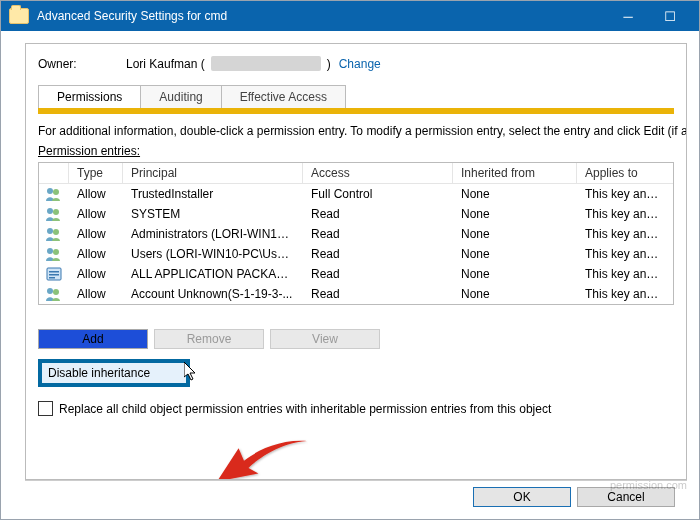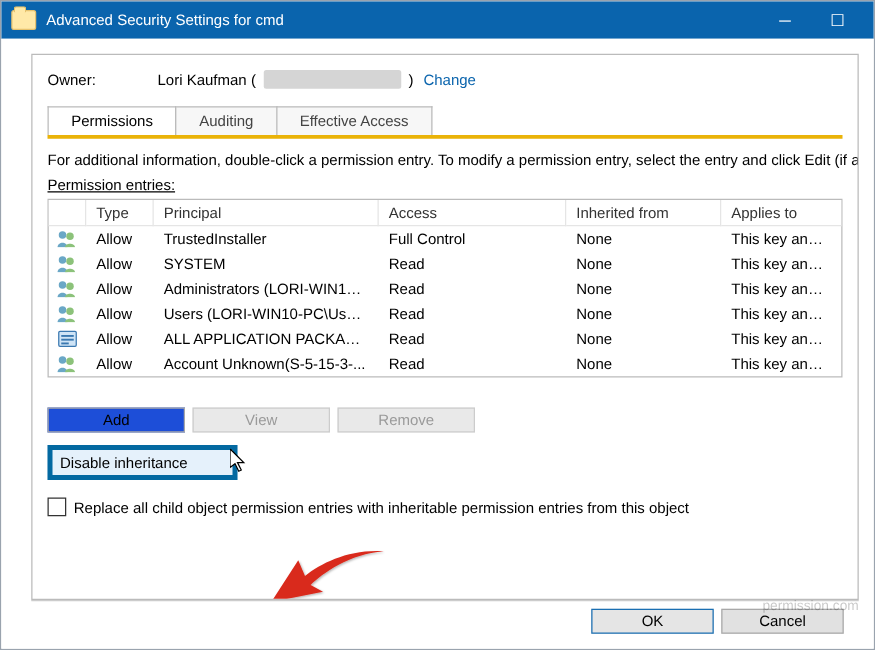--- a/index.html
+++ b/index.html
@@ -93,21 +93,21 @@
   display: inline-block;
   width: 110px;
   height: 15px;
   background: #d5d5d5;
   border-radius: 2px;
   vertical-align: middle;
 }
 .link { color: #0a64ad; cursor: pointer; }
 .tabs {
   display: flex;
-  border-bottom: 3px solid #eab308;
+  border-bottom: 6px solid #eab308;
   align-items: center;
 }
 .tab {
   padding: 4px 18px;
   border: 1px solid #bbb;
   border-bottom: none;
   background: #fff;
   margin-right: -1px;
   cursor: pointer;
   color: #444;
@@ -373,32 +373,32 @@
                 <span class="icon-users">
                   <svg width="18" height="14" viewBox="0 0 18 14">
                     <circle cx="5" cy="4" r="3" fill="#6aa7c6"></circle>
                     <circle cx="11" cy="5" r="3" fill="#8cc27a"></circle>
                     <path d="M1 14 C1 9 9 9 9 14" fill="#6aa7c6"></path>
                     <path d="M7 14 C7 10 15 10 15 14" fill="#8cc27a"></path>
                   </svg>
                 </span>
               </div>
               <div class="td col-type">Allow</div>
-              <div class="td col-prin">Account Unknown(S-5-15-3-...</div>
+              <div class="td col-prin">Account Unknown(S-1-19-3-...</div>
               <div class="td col-acc">Read</div>
               <div class="td col-inh">None</div>
               <div class="td col-app">This key and subkeys</div>
             </div>
           </div>
       </div>
 
       <div class="button-row">
         <div class="btn">Add</div>
+        <div class="btn disabled">Remove</div>
         <div class="btn disabled">View</div>
-        <div class="btn disabled">Remove</div>
       </div>
 
       <div class="btn-di">
         <span>Disable inheritance</span>
         <span class="cursor-pointer">
           <svg width="16" height="20" viewBox="0 0 16 20">
               <path d="M0 0 L0 15 L4 12 L7 18 L9 17 L6 11 L11 11 Z" fill="#fff" stroke="#000" stroke-width="1"></path>
             </svg>
         </span>
       </div>

